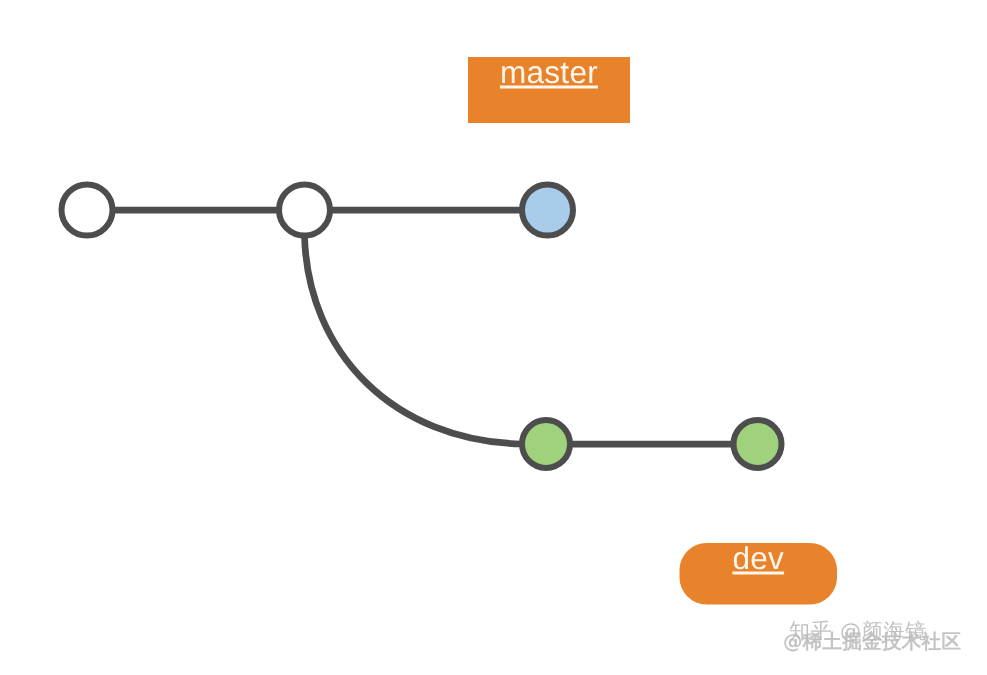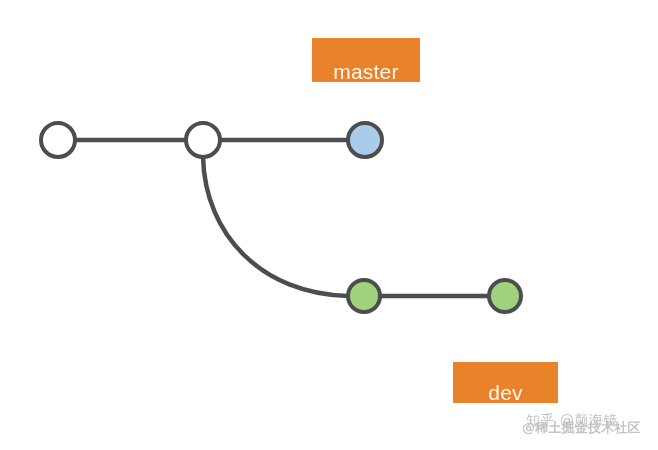--- a/index.html
+++ b/index.html
@@ -20,28 +20,29 @@
   #graph-svg {
     position: absolute;
     left: 0;
     top: 0;
     width: 658px;
     height: 450px;
   }
   .branch-label {
     position: absolute;
     display: flex;
-    align-items: flex-end;
+    align-items: flex-start;
     justify-content: center;
     color: #fdf6ec;
     font-family: "Liberation Sans", sans-serif;
     font-size: 21px;
     letter-spacing: 0.2px;
     line-height: 1;
     user-select: none;
+    text-decoration: underline;
   }
   #label-master {
     left: 312px;
     top: 38px;
     width: 108px;
     height: 44px;
   }
   #label-dev {
     left: 453px;
     top: 362px;
@@ -105,21 +106,21 @@
 
     <circle cx="364" cy="296" r="16" fill="#a0d17c" stroke="#4d4d4d" stroke-width="4"></circle>
 
     <circle cx="505" cy="296" r="16" fill="#a0d17c" stroke="#4d4d4d" stroke-width="4"></circle>
   </svg>
 
   <div class="branch-label" id="label-master" style="left: 312px; top: 38px; width: 108px; height: 44px; background: rgb(232, 130, 43); color: rgb(253, 246, 236);">
     <span>master</span>
   </div>
 
-  <div class="branch-label" id="label-dev" style="left: 453px; top: 362px; width: 105px; height: 41px; background: rgb(232, 130, 43); color: rgb(253, 246, 236);">
+  <div class="branch-label" id="label-dev" style="left: 453px; top: 362px; width: 105px; height: 41px; background: rgb(232, 130, 43); color: rgb(253, 246, 236); border-radius: 18px;">
     <span>dev</span>
   </div>
 
   <div class="watermark-stack">
     <div class="watermark" id="watermark-zhihu">知乎 @颜海镜</div>
     <div class="watermark" id="watermark-juejin">@稀土掘金技术社区</div>
   </div>
 
 </div>
 

